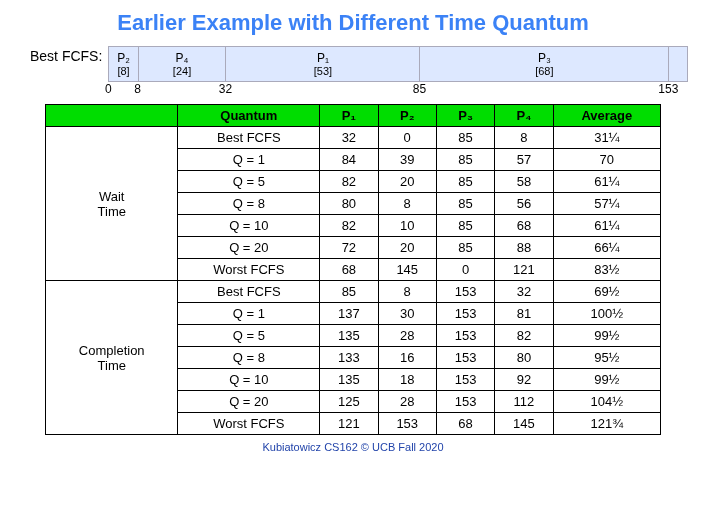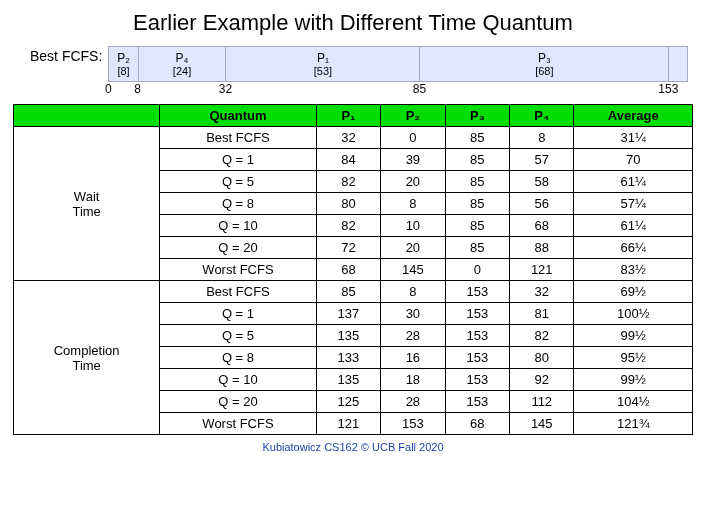--- a/index.html
+++ b/index.html
@@ -5,23 +5,23 @@
     * { box-sizing: border-box; margin: 0; padding: 0; }
     body {
       font-family: Arial, sans-serif;
       background: #fff;
       width: 706px;
       min-height: 513px;
       padding: 10px;
     }
     .page-title {
       text-align: center;
-      color: #000000;
+      color: #3b82f6;
       font-size: 22px;
-      font-weight: normal;
+      font-weight: bold;
       margin-bottom: 10px;
     }
     .fcfs-section {
       display: flex;
       align-items: flex-start;
       margin-bottom: 6px;
       padding-left: 20px;
     }
     .fcfs-label {
       font-size: 14px;
@@ -63,21 +63,21 @@
       font-size: 12px;
     }
     .tick {
       position: absolute;
       transform: translateX(-50%);
     }
 
     
     .main-table {
       border-collapse: collapse;
-      width: 680px;
+      width: 616px;
       margin: 0 auto;
       font-size: 13px;
     }
     .main-table th, .main-table td {
       border: 1px solid #000;
       padding: 3px 6px;
       text-align: center;
     }
     .main-table th {
       background: #00dd00;

